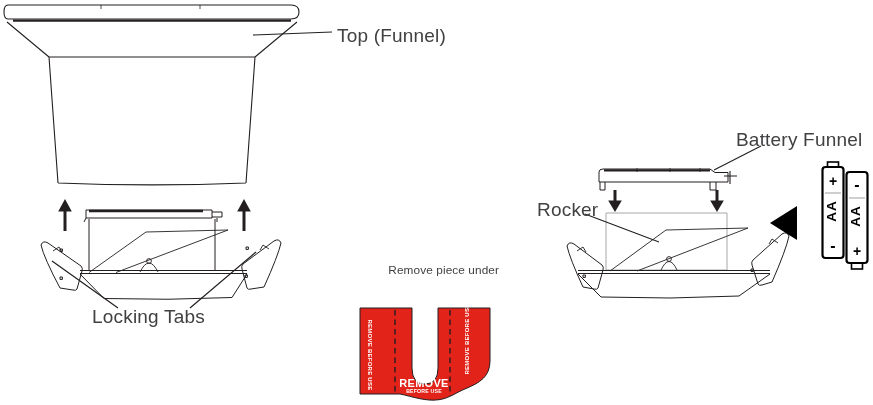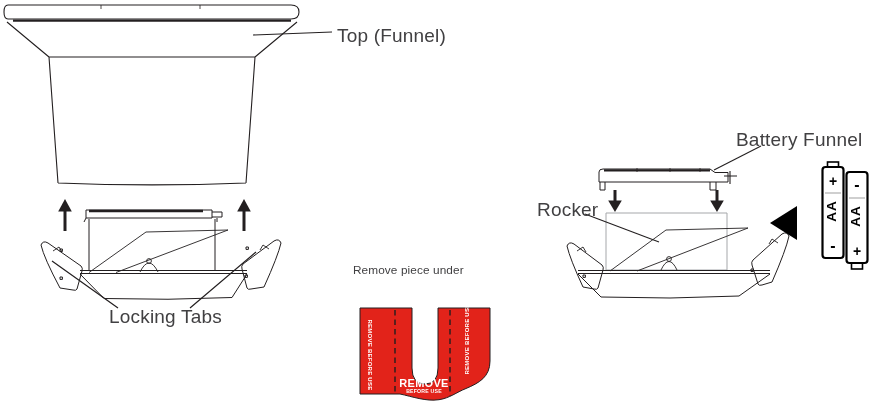--- a/index.html
+++ b/index.html
@@ -6,21 +6,21 @@
   .canvas{
     position:relative;width:873px;height:405px;background:#fff;overflow:hidden;
     font-family:"Liberation Sans",sans-serif;
   }
   .canvas svg{position:absolute;left:0;top:0;}
   .lbl{
     position:absolute;color:var(--label,#414042);font-size:19px;
     letter-spacing:.2px;white-space:nowrap;
   }
   .note{
-    position:absolute;left:353px;top:263px;width:146px;text-align:left;
+    position:absolute;left:353px;top:263px;width:146px;text-align:right;
     color:var(--label,#414042);font-size:11.8px;line-height:15.5px;letter-spacing:.1px;
   }
   .red-txt{
     position:absolute;color:#fff;font-weight:bold;white-space:nowrap;
     transform:translate(-50%,-50%);line-height:1;
   }
   .red-vert-l{left:370px;top:355px;font-size:6px;letter-spacing:.25px;
     transform:translate(-50%,-50%) rotate(90deg);}
   .red-vert-r{left:467px;top:339px;font-size:6px;letter-spacing:.25px;
     transform:translate(-50%,-50%) rotate(-90deg);}
@@ -158,21 +158,21 @@
         <rect x="851.5" y="263" width="11" height="6" fill="none" stroke="#000" stroke-width="1.6"></rect>
         <path d="M849,198 H865" stroke="#777" stroke-width="0.7"></path>
         <text x="857" y="190" font-size="16" text-anchor="middle">-</text>
         <text x="857" y="219" font-size="13.5" text-anchor="middle" transform="rotate(-90 857 216)" letter-spacing="1">AA</text>
         <text x="857" y="256" font-size="14" text-anchor="middle">+</text>
       </g>
     </g>
   </svg>
 
   <div class="lbl" style="left:337px;top:25px">Top (Funnel)</div>
-  <div class="lbl" style="left:109px;top:306px">Locking Tabs</div>
+  <div class="lbl" style="left:92px;top:306px">Locking Tabs</div>
   <div class="lbl" style="left:736px;top:129px">Battery Funnel</div>
   <div class="lbl" style="left:537px;top:199px">Rocker</div>
 
   <div class="note">
     <div>Remove piece under</div>
   </div>
 
   <div class="red-txt red-vert-l">REMOVE BEFORE USE</div>
   <div class="red-txt red-vert-r">REMOVE BEFORE USE</div>
   <div class="red-txt red-bold">REMOVE</div>

